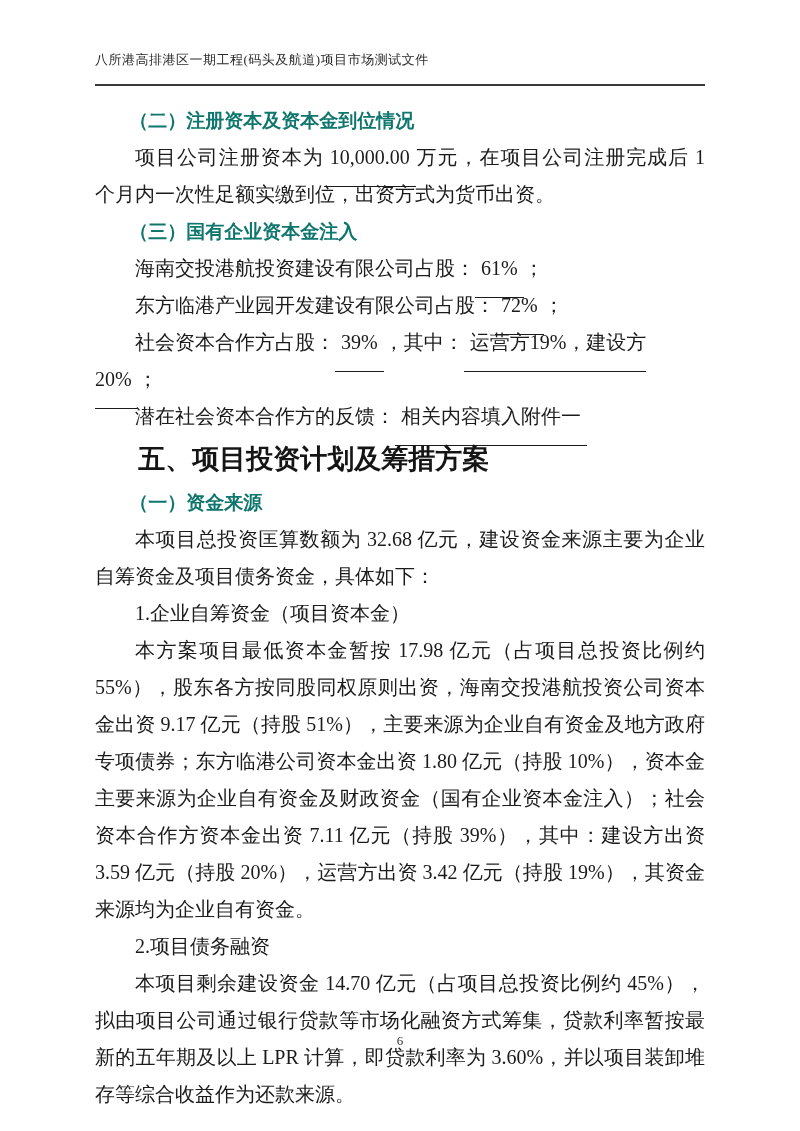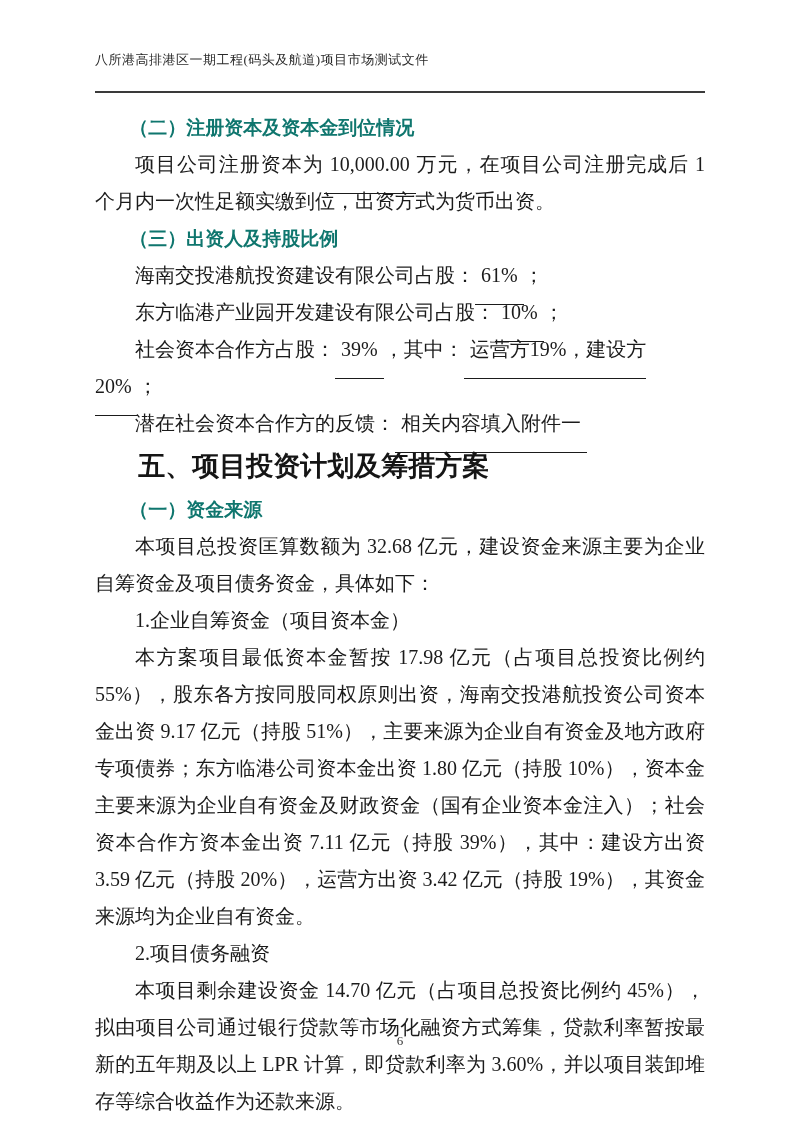--- a/index.html
+++ b/index.html
@@ -14,21 +14,21 @@
     height: 1131px;
     box-sizing: border-box;
     padding: 52px 95px 0 95px;
     background: #ffffff;
     color: #1b1b1b;
     font-family: "Liberation Serif", "DejaVu Serif", serif;
     overflow: hidden;
   }
   .doc-header {
     border-bottom: 2px solid #3a3a3a;
-    padding-bottom: 23px;
+    padding-bottom: 16px;
   }
   .doc-header .header-title {
     font-size: 13px;
     letter-spacing: 0.5px;
     color: #2a2a2a;
     line-height: 16px;
   }
   .doc-main {
     margin-top: 16px;
   }
@@ -88,25 +88,25 @@
   <header class="doc-header">
     <div class="header-title">八所港高排港区一期工程(码头及航道)项目市场测试文件</div>
   </header>
 
   <main class="doc-main">
 
     <h2 class="h-sub">（二）注册资本及资本金到位情况</h2>
 
     <p class="body-text"><span>项目公司注册资本为</span><span class="u">10,000.00</span><span>万元，在项目公司注册完成后 1 个月内一次性足额实缴到位，出资方式为货币出资。</span></p>
 
-    <h2 class="h-sub">（三）出资人及持股比例</h2>
+    <h2 class="h-sub">（三）国有企业资本金注入</h2>
 
     <p class="share-line"><span>海南交投港航投资建设有限公司占股：</span><span class="u">61%</span><span></span><span>；</span></p>
 
-    <p class="share-line"><span>东方临港产业园开发建设有限公司占股：</span><span class="u">10%</span><span></span><span>；</span></p>
+    <p class="share-line"><span>东方临港产业园开发建设有限公司占股：</span><span class="u">72%</span><span></span><span>；</span></p>
 
     <p class="share-line"><span>社会资本合作方占股：</span><span class="u">39%</span><span>，其中：</span><span class="u">运营方19%，建设方20%</span><span>；</span></p>
 
     <p class="share-line"><span>潜在社会资本合作方的反馈：</span><span class="u">相关内容填入附件一</span><span></span><span></span></p>
 
     <h2 class="h-main">五、项目投资计划及筹措方案</h2>
 
     <h2 class="h-sub mt6">（一）资金来源</h2>
 
     <p class="body-text">本项目总投资匡算数额为 32.68 亿元，建设资金来源主要为企业自筹资金及项目债务资金，具体如下：</p>

